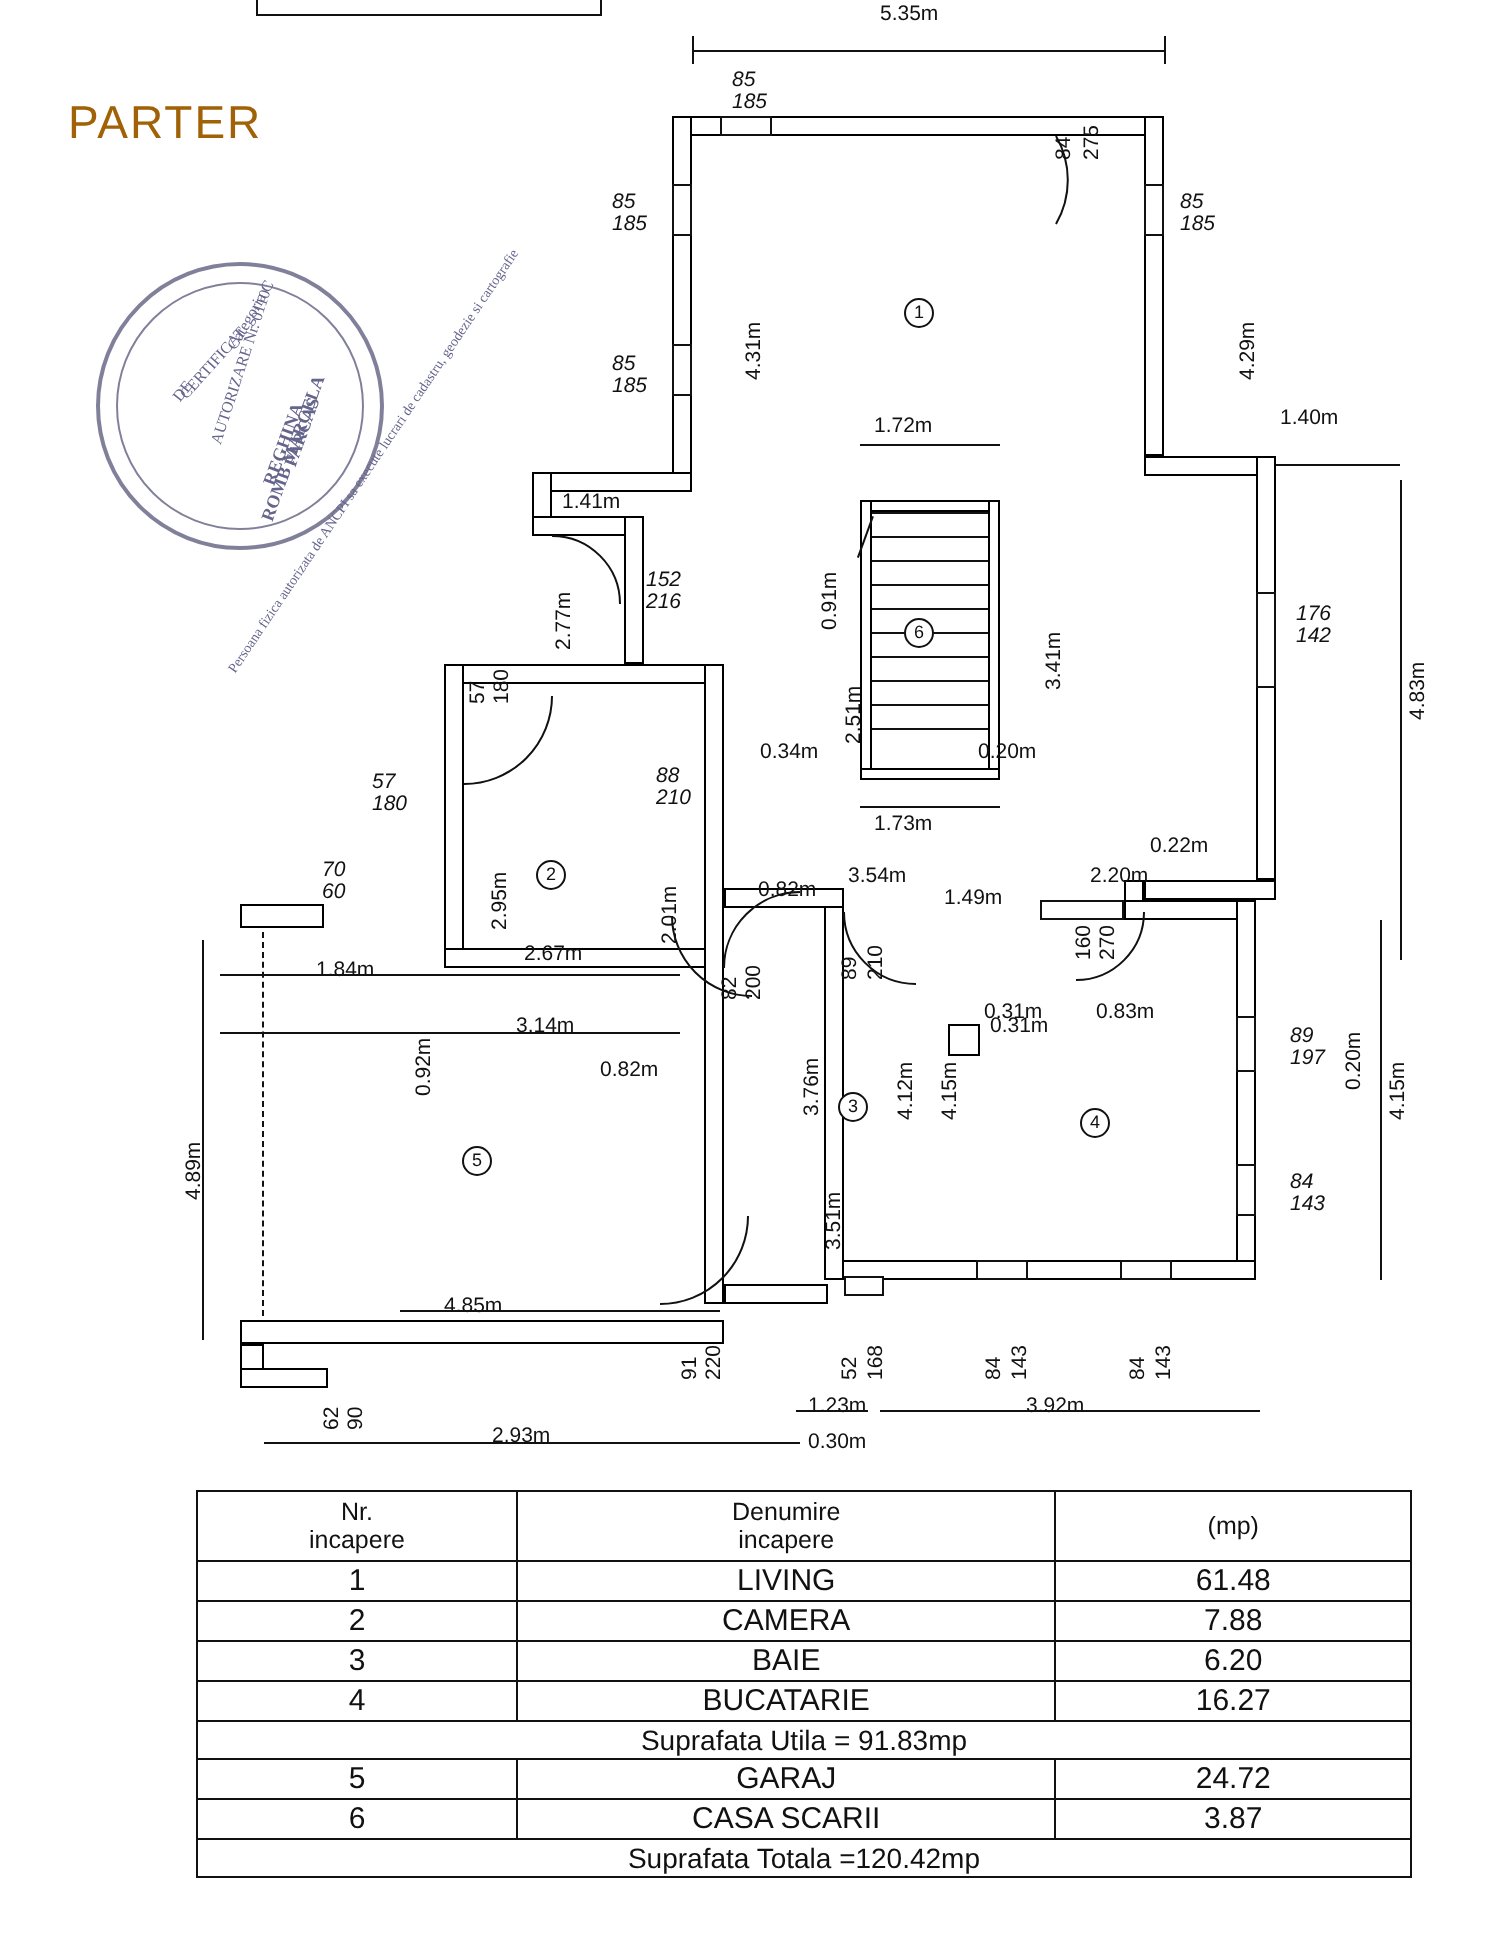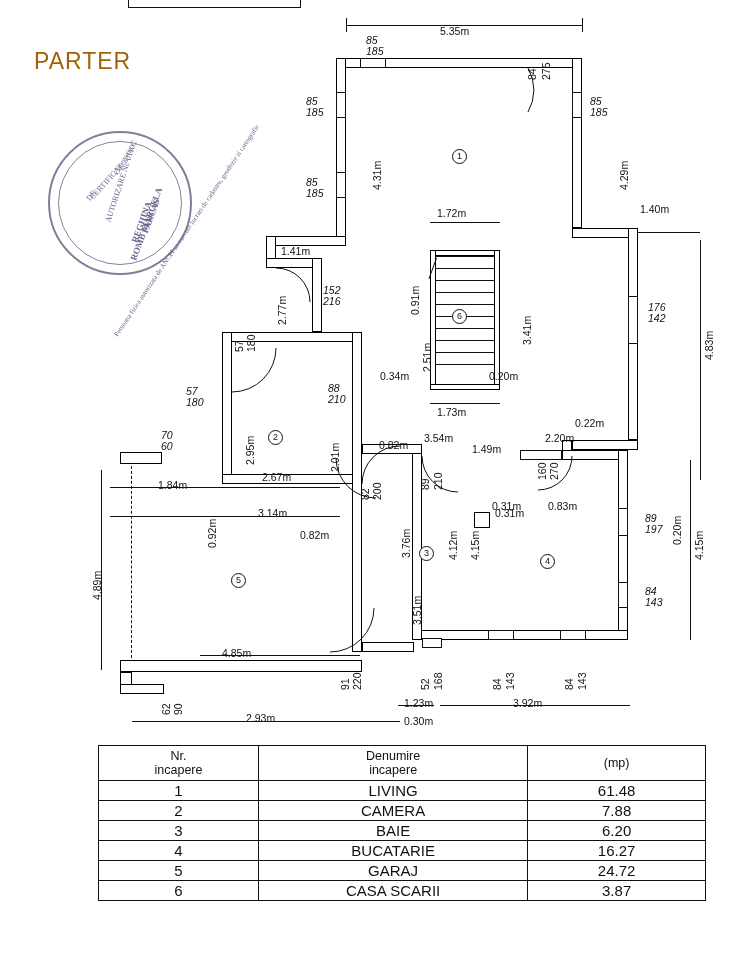--- a/index.html
+++ b/index.html
@@ -120,21 +120,21 @@
   <div class="circ" style="left:452px;top:149px;">1</div>
   <div class="circ" style="left:268px;top:430px;">2</div>
   <div class="circ" style="left:419px;top:546px;">3</div>
   <div class="circ" style="left:540px;top:554px;">4</div>
   <div class="circ" style="left:231px;top:573px;">5</div>
   <div class="circ" style="left:452px;top:309px;">6</div>
 
   <div class="dimline" style="left:346px;top:25px;width:236px;"></div>
   <div class="dimlineV" style="left:346px;top:18px;height:14px;"></div>
   <div class="dimlineV" style="left:582px;top:18px;height:14px;"></div>
-  <div class="lbl" style="left:440px;top:26px;">5.35m</div>
+  <div class="lbl" style="left:440px;top:2px;">5.35m</div>
 
   <div class="dimline" style="left:638px;top:232px;width:62px;"></div>
   <div class="lbl" style="left:640px;top:204px;">1.40m</div>
 
   <div class="dimline" style="left:430px;top:222px;width:70px;"></div>
   <div class="lbl" style="left:437px;top:208px;">1.72m</div>
   <div class="dimline" style="left:430px;top:403px;width:70px;"></div>
   <div class="lbl" style="left:437px;top:407px;">1.73m</div>
   <div class="lbl" style="left:380px;top:371px;">0.34m</div>
   <div class="lbl" style="left:489px;top:371px;">0.20m</div>
@@ -291,25 +291,31 @@
       <td class="tbcell">3</td>
       <td class="tbcell">BAIE</td>
       <td class="tbcell">6.20</td>
     </tr>
     <tr>
       <td class="tbcell">4</td>
       <td class="tbcell">BUCATARIE</td>
       <td class="tbcell">16.27</td>
     </tr>
     <tr>
+      <td class="tbspan" colspan="3">Suprafata Utila = 91.83mp</td>
+    </tr>
+    <tr>
       <td class="tbcell">5</td>
       <td class="tbcell">GARAJ</td>
       <td class="tbcell">24.72</td>
     </tr>
     <tr>
       <td class="tbcell">6</td>
       <td class="tbcell">CASA SCARII</td>
       <td class="tbcell">3.87</td>
     </tr>
+    <tr>
+      <td class="tbspan" colspan="3">Suprafata Totala =120.42mp</td>
+    </tr>
   </tbody>
     </table>
 
 </div>
 
 </body></html>

